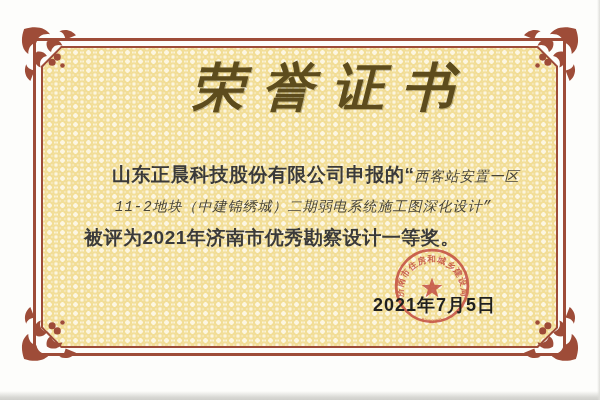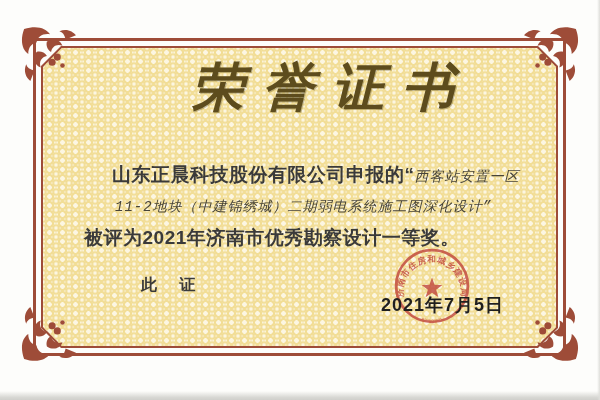--- a/index.html
+++ b/index.html
@@ -35,21 +35,21 @@
     text-shadow:1px 1px 0 rgba(93,76,29,.35);padding-left:32px;}
   .bodyline{position:absolute;left:84px;width:452px;color:#3a3a3a;
     font-size:19px;line-height:26px;font-weight:600;letter-spacing:.5px;white-space:nowrap;}
   .l1{top:162px;padding-left:28px;}
   .l2{top:194px;margin-left:31px;}
   .l3{top:225px;}
   .kai{font-family:Liberation Mono, monospace;font-style:italic;font-weight:500;
     color:#474439;font-size:14px;letter-spacing:1px;}
   .closing{position:absolute;left:141px;top:275px;font-size:16px;font-weight:600;
     color:#3a3a3a;letter-spacing:9px;}
-  .date{position:absolute;left:381px;top:293px;font-size:18px;font-weight:600;
+  .date{position:absolute;left:373px;top:293px;font-size:18px;font-weight:600;
     color:#1f1f1f;letter-spacing:1px;z-index:6;}
   .seal{position:absolute;left:393px;top:247px;width:78px;height:78px;z-index:5;opacity:.8;}
 </style>
 </head>
 <body>
 
 <div class="photo">
 
   <div class="frame-outer"></div>
   <div class="frame-inner">
@@ -104,21 +104,20 @@
       <path d="M5,37 C2,44 5,50 9,53 L13,43 C8,42 6,40 5,37 Z"></path>
     </g>
   </svg>
 
   <div class="title">荣誉证书</div>
 
   <div class="bodyline l1"><span>山东正晨科技股份有限公司申报的“</span><span class="kai">西客站安置一区</span></div>
   <div class="bodyline l2 kai">11-2地块（中建锦绣城）二期弱电系统施工图深化设计”</div>
   <div class="bodyline l3">被评为2021年济南市优秀勘察设计一等奖。</div>
 
-  <div class="closing">此 证</div>
 
   <svg class="seal" viewBox="0 0 100 100">
     <g fill="none" stroke="#c0443a">
       <circle cx="50" cy="50" r="46" stroke-width="3.6"></circle>
     </g>
     <polygon fill="#c0443a" points="50,39 53.3,48.5 63.3,48.7 55.3,54.7 58.2,64.3 50,58.6 41.8,64.3 44.7,54.7 36.7,48.7 46.7,48.5"></polygon>
     <defs>
       <path id="arcTop" d="M 13,63 A 37.5,37.5 0 1 1 87,63"></path>
       <path id="arcBottom" d="M 21,81 A 35,35 0 0 0 79,81"></path>
     </defs>

